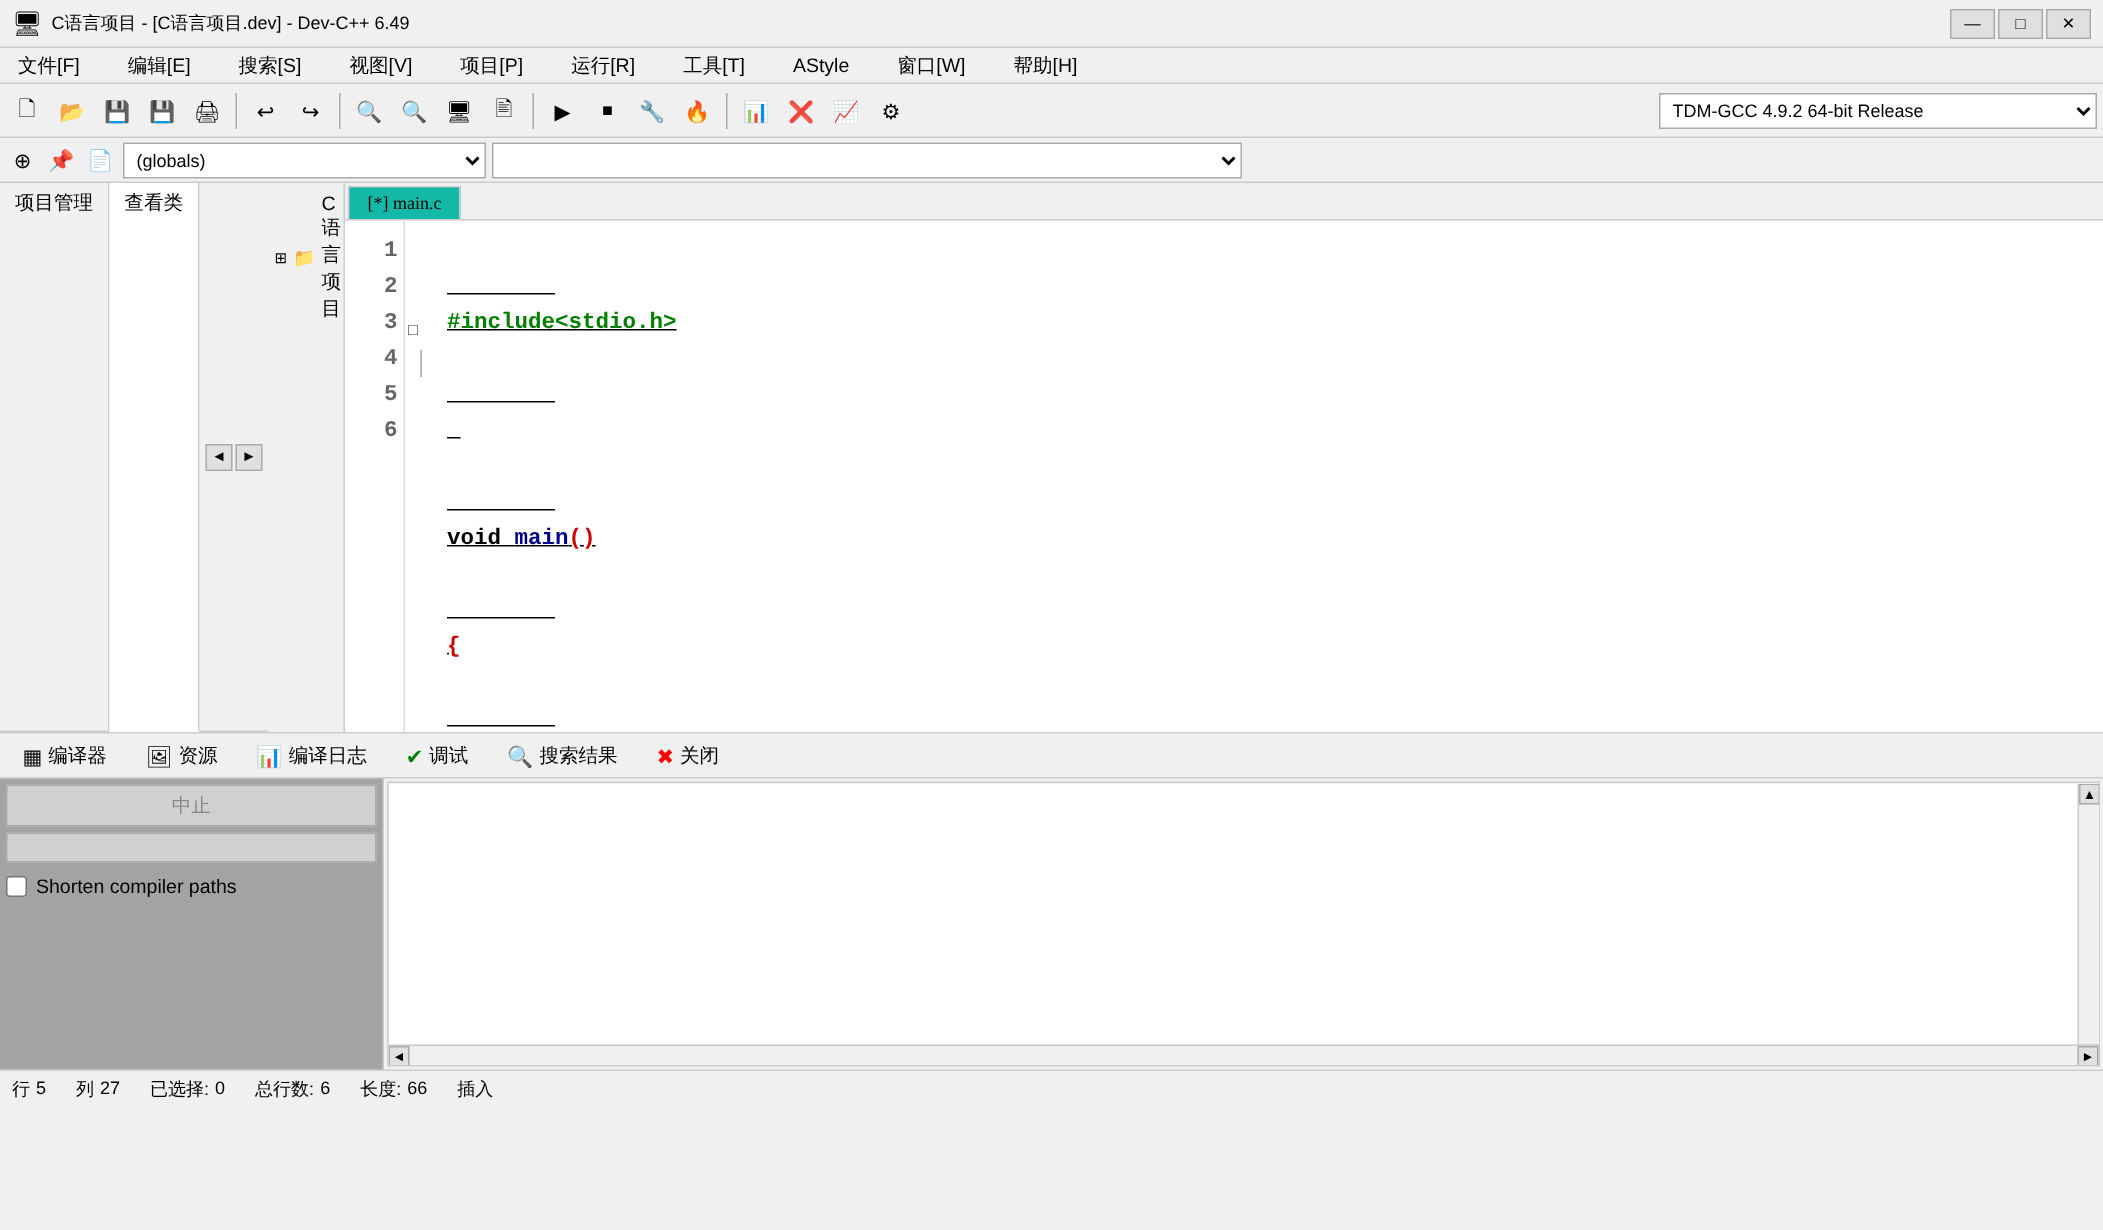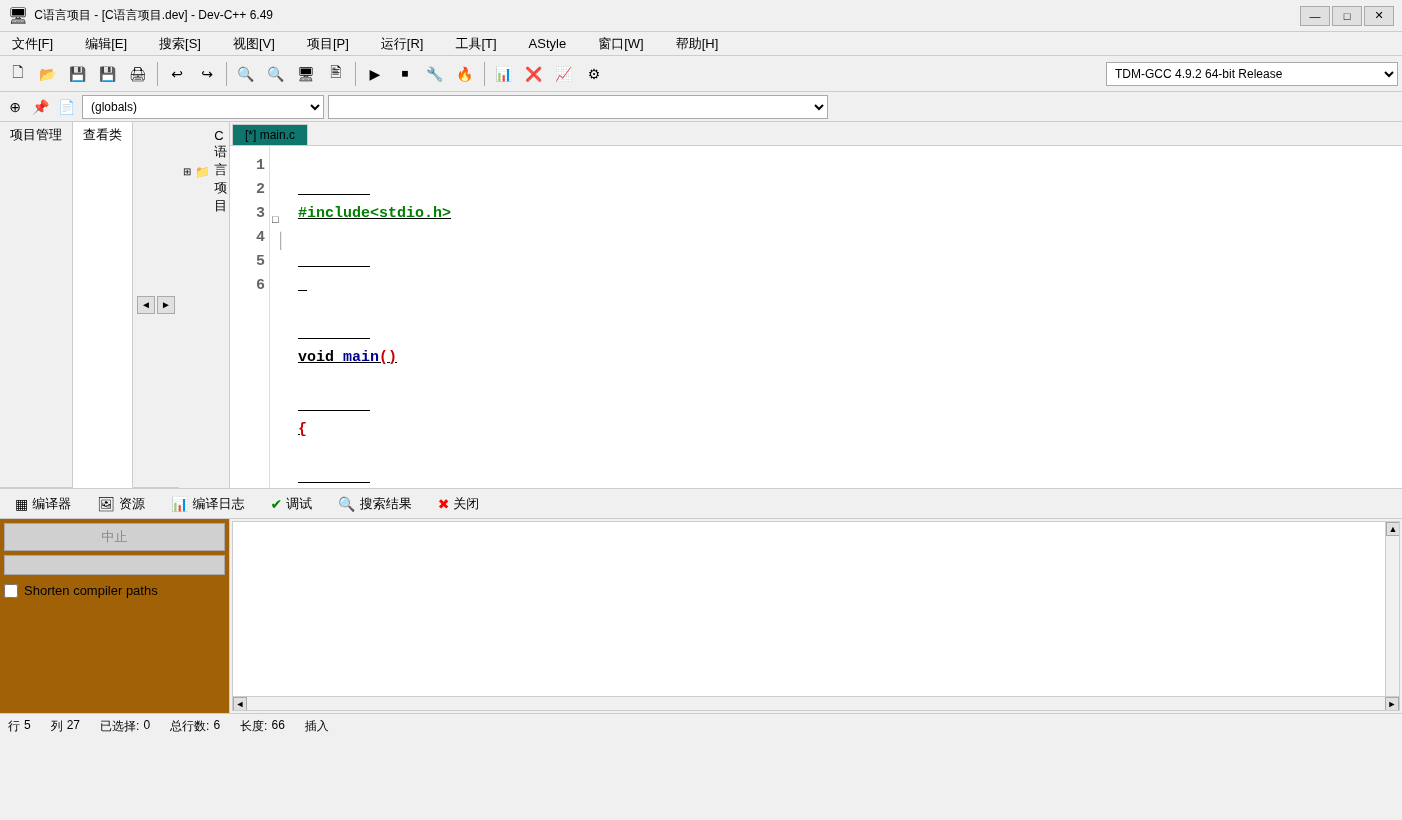--- a/index.html
+++ b/index.html
@@ -113,21 +113,21 @@
       padding: 2px 2px 0;
     }
     .editor-tab {
       padding: 3px 12px;
       border: 1px solid #ccc;
       border-bottom: none;
       background: #e0e0e0;
       cursor: pointer;
       font-size: 12px;
     }
-    .editor-tab.active { background: #0f766e; }
+    .editor-tab.active { background: #14b8a6; font-family: Liberation Serif, serif; }
 
     #code-editor {
       flex: 1;
       display: flex;
       overflow: auto;
       font-family: 'Courier New', monospace;
       font-size: 15px;
       font-weight: bold;
       background: white;
     }
@@ -183,23 +183,23 @@
       border: 1px solid transparent;
     }
     .bottom-tab-icon { font-size: 14px; }
 
     #bottom-panel {
       height: 195px;
       display: flex;
       border-top: 1px solid #ccc;
     }
     #bottom-left {
-      width: 230px;
+      width: 256px;
       border-right: 1px solid #ccc;
-      background: #a16207;
+      background: #a3a3a3;
       display: flex;
       flex-direction: column;
       padding: 4px;
       gap: 4px;
     }
     .stop-btn {
       height: 28px;
       background: #d0d0d0;
       border: 1px solid #aaa;
       cursor: pointer;

